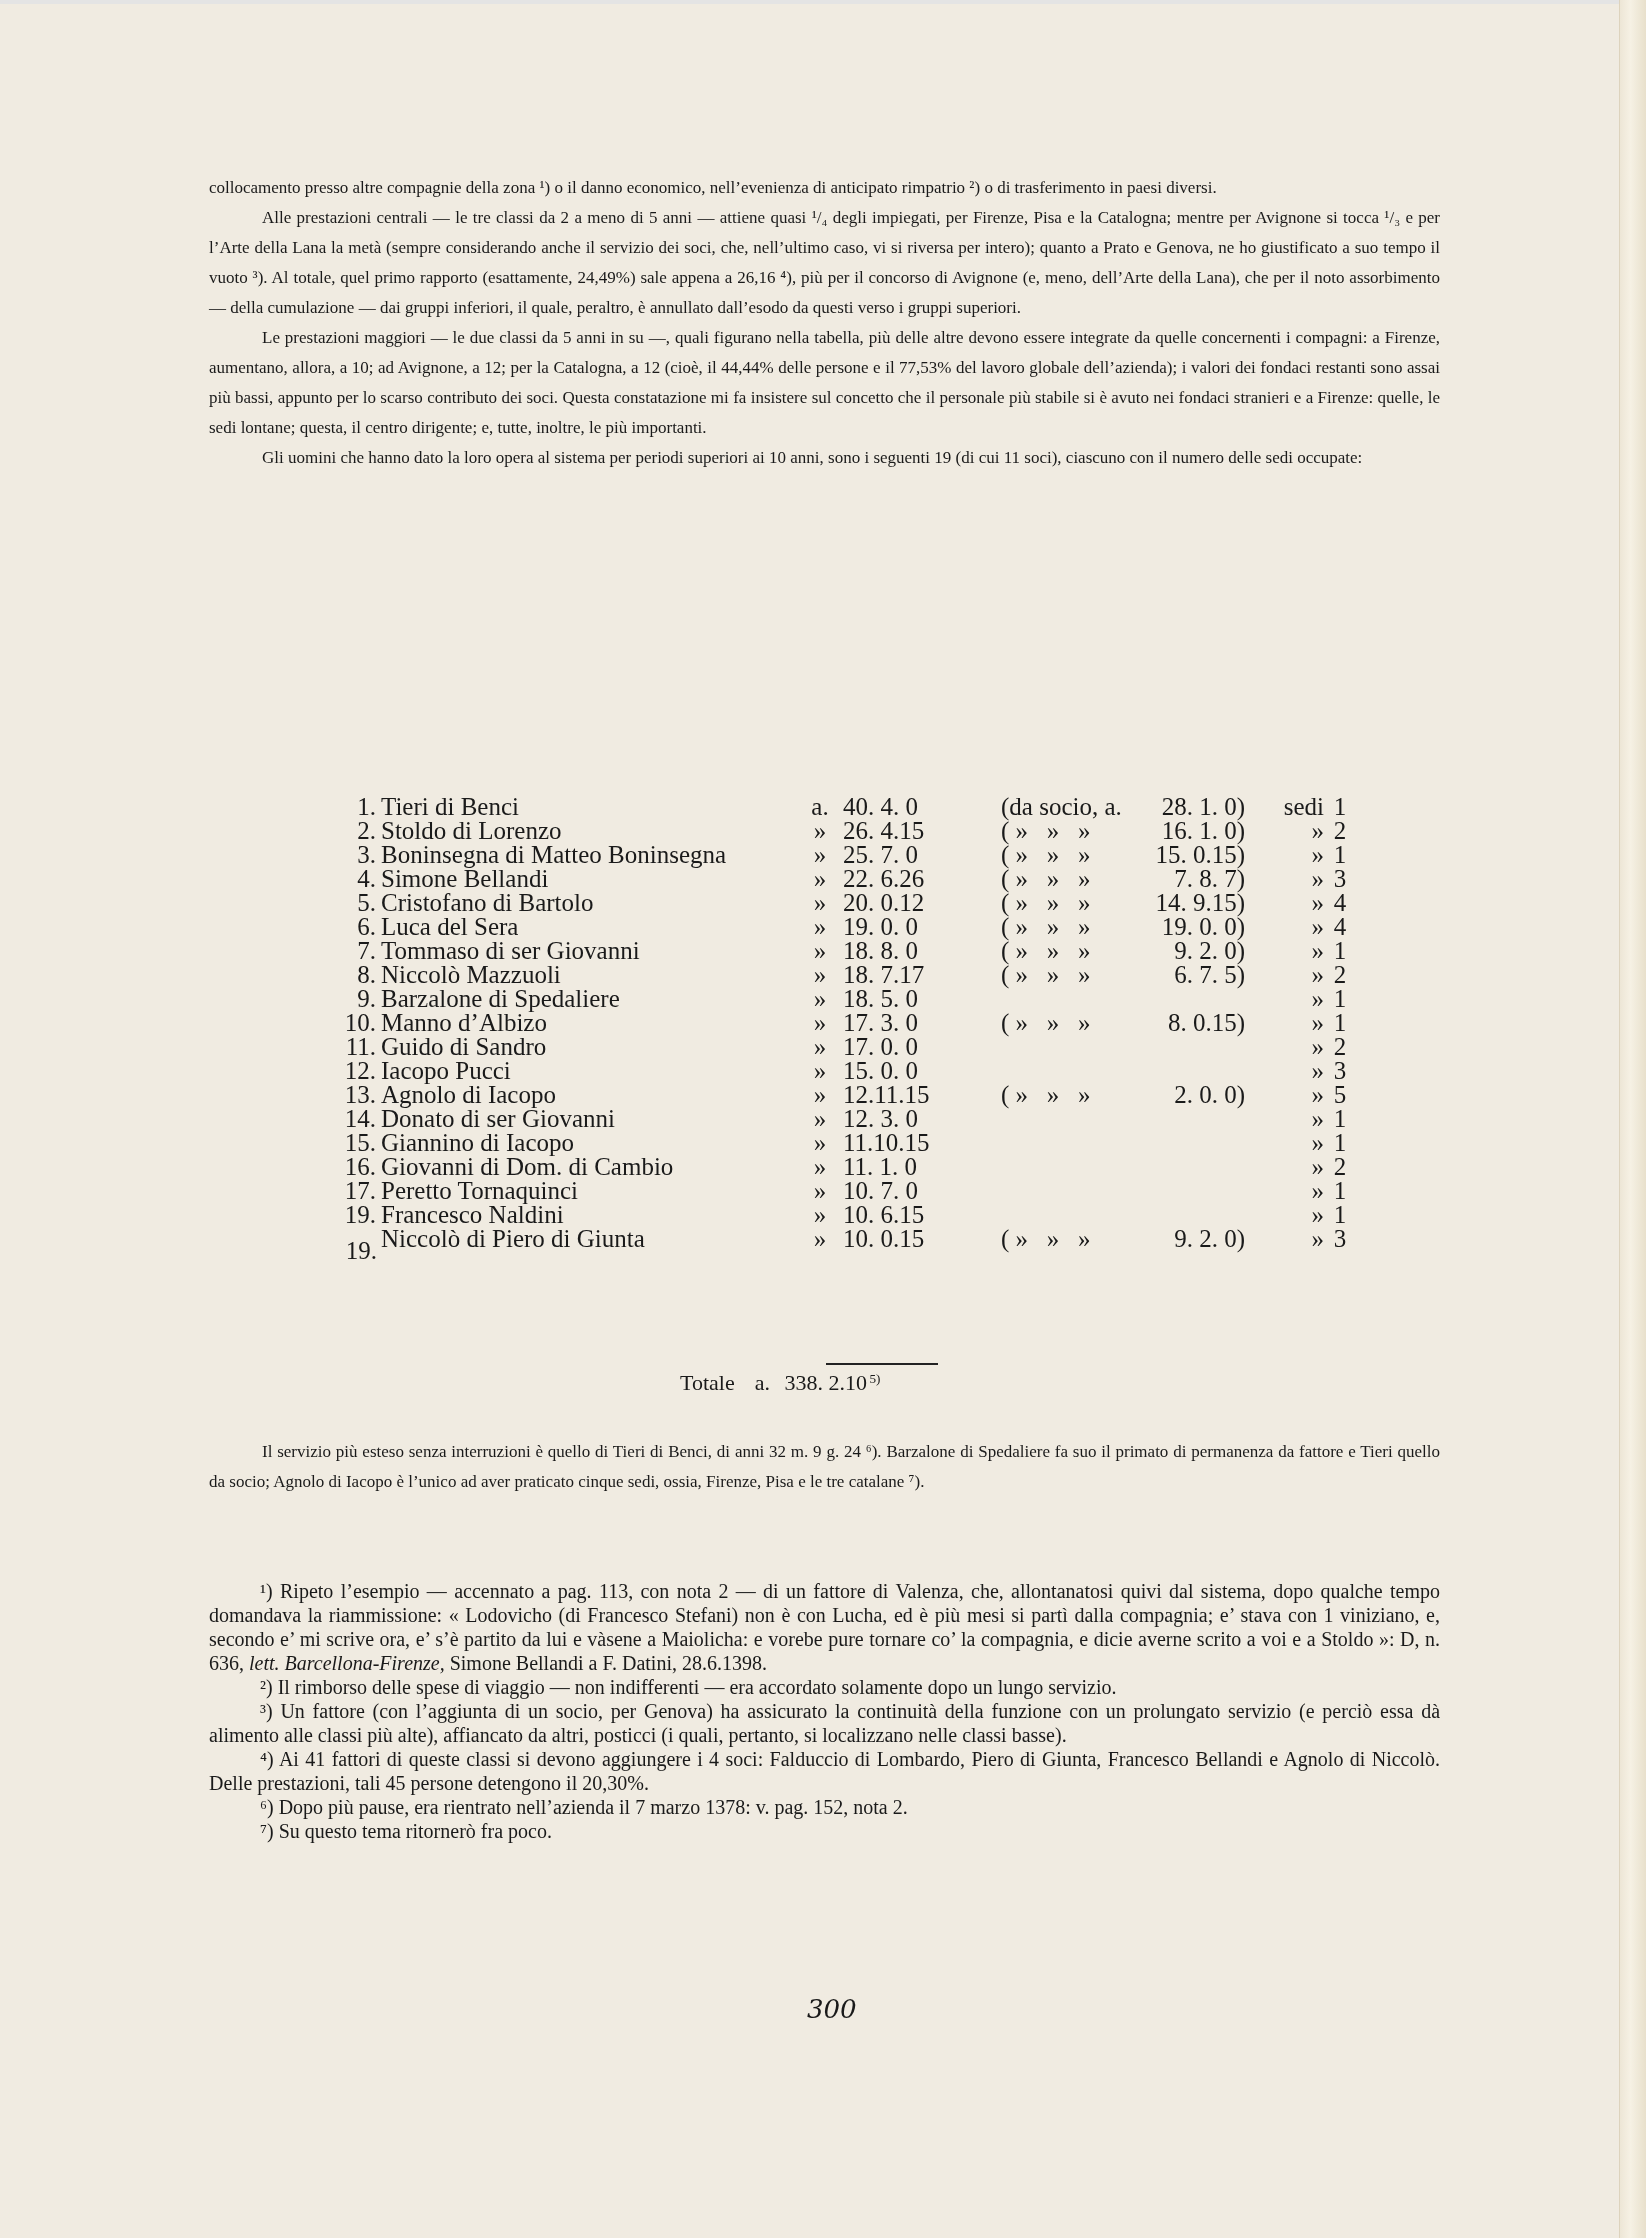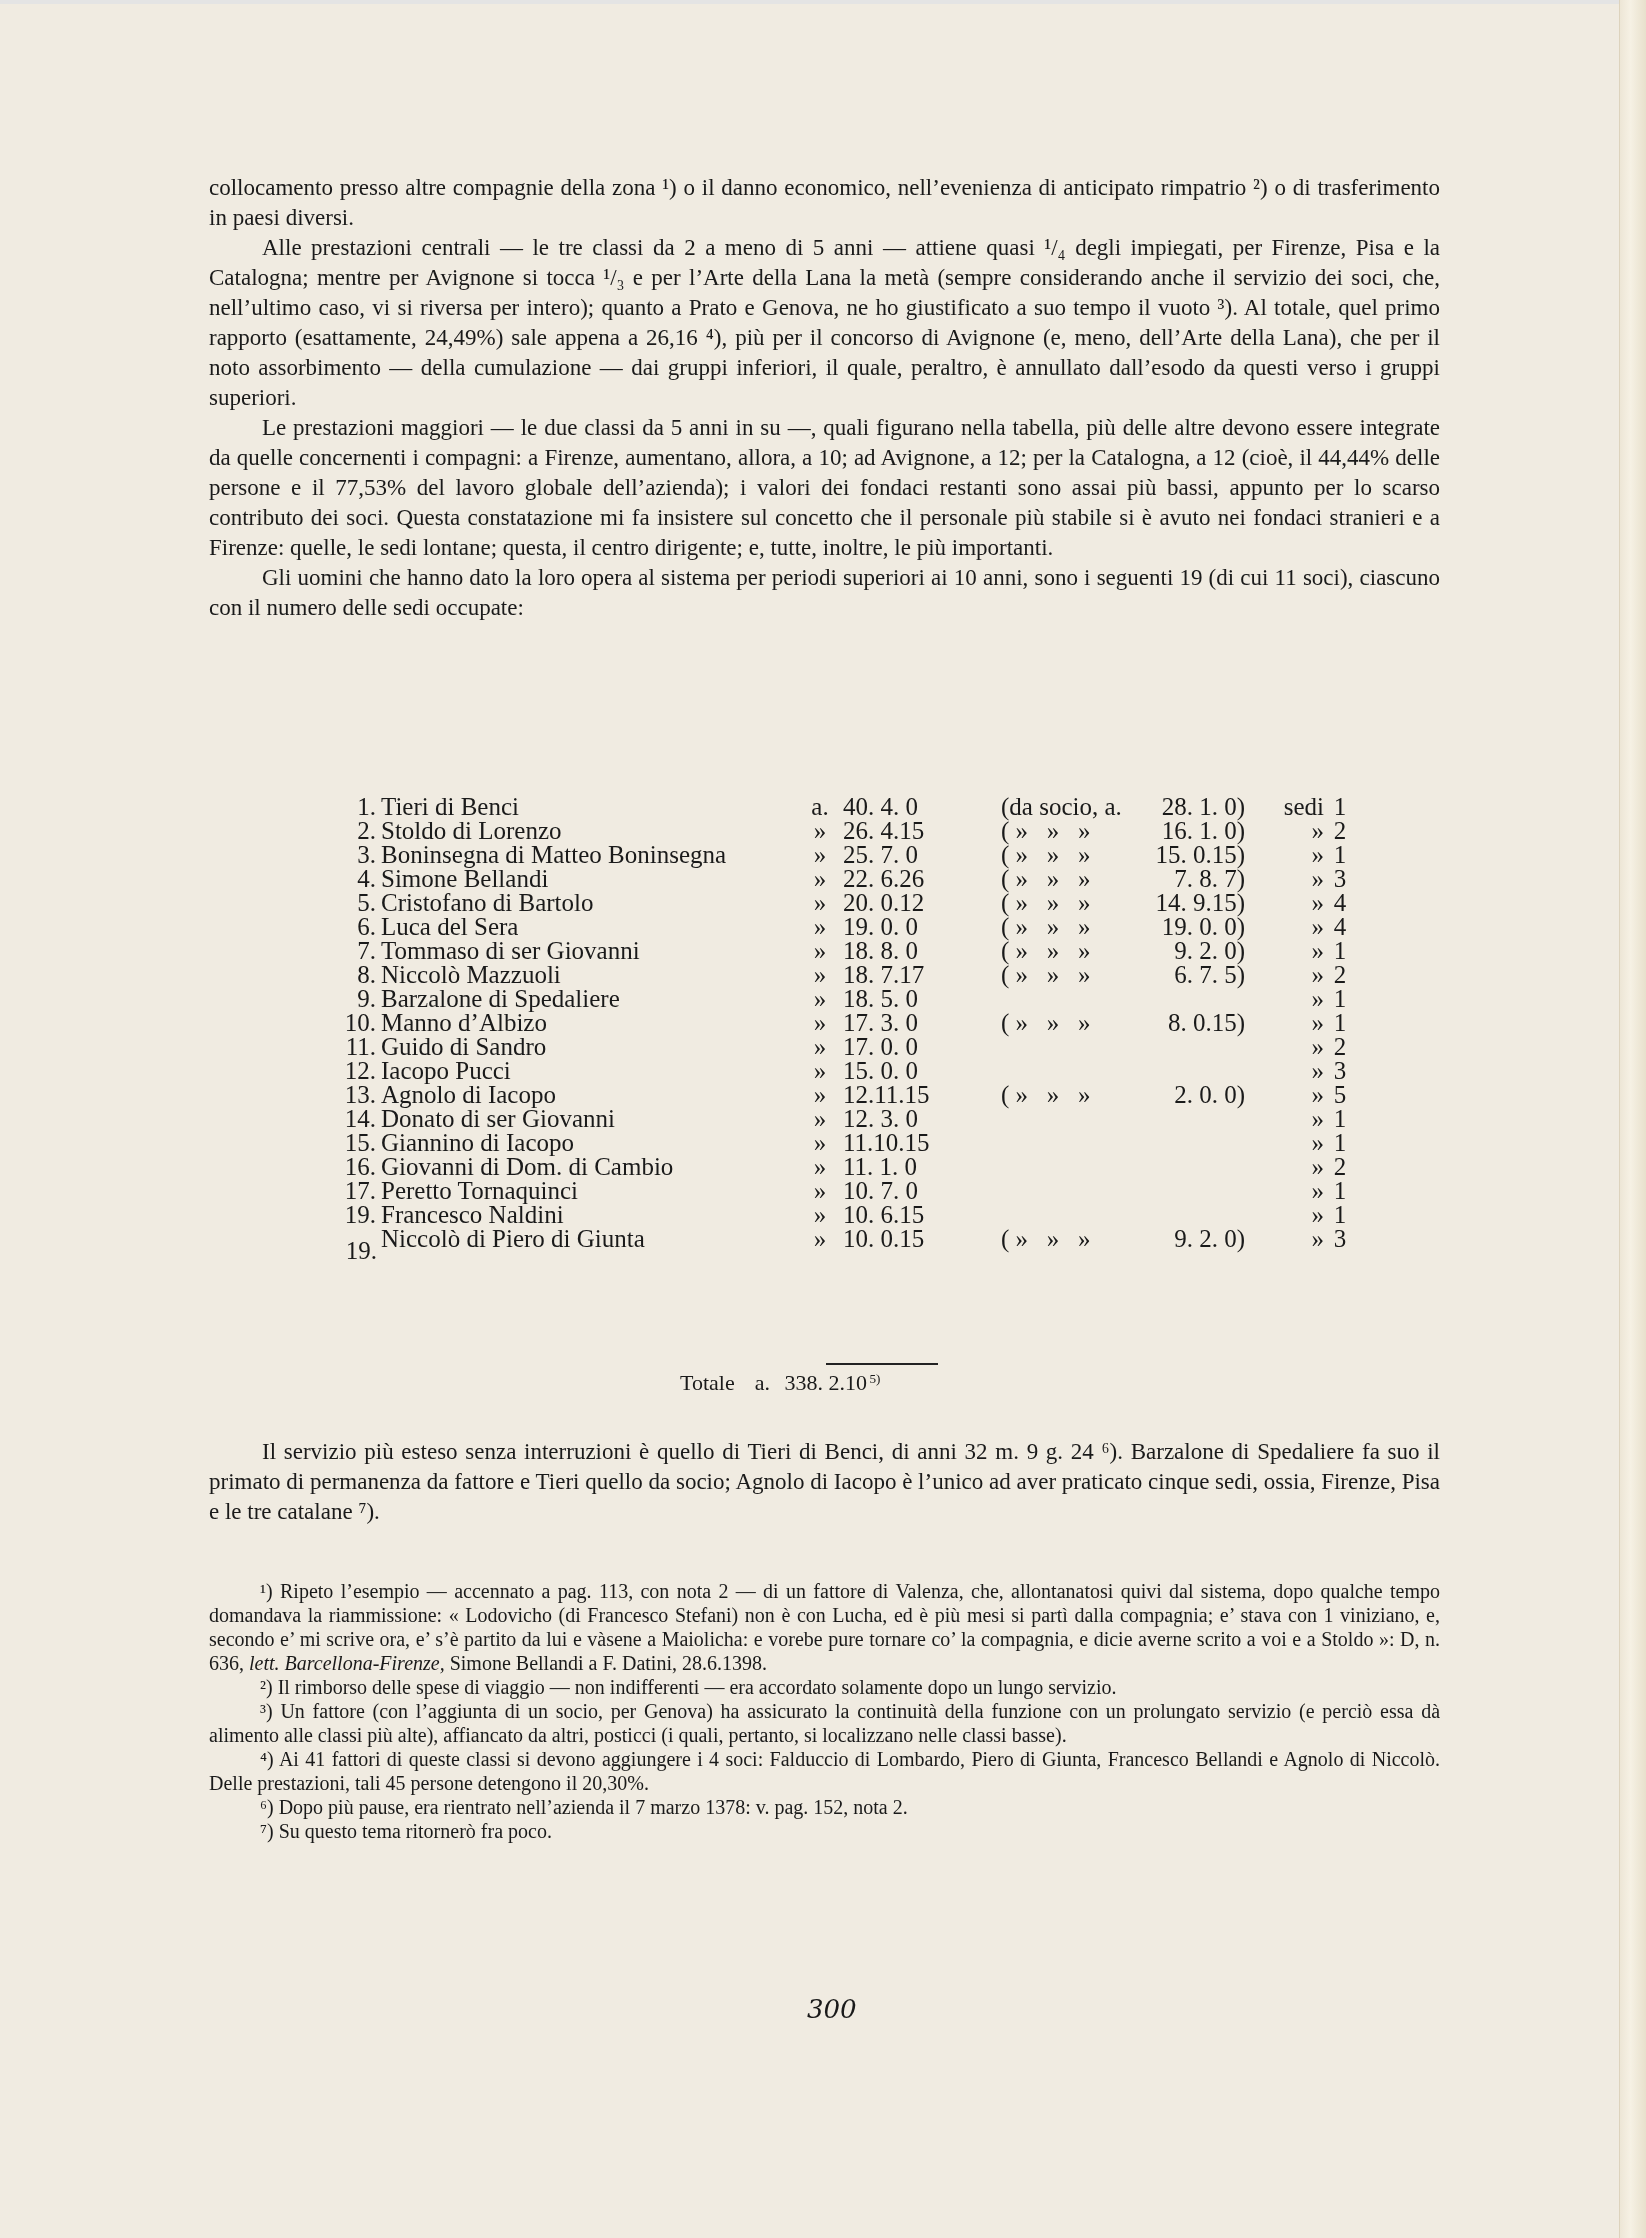--- a/index.html
+++ b/index.html
@@ -14,21 +14,21 @@
   .page-edge {
     position: absolute; top: 0; right: 0; width: 26px; height: 2239px;
     background: linear-gradient(to right, #ede6d6, #f6f1e4 40%, #e8e0cc);
     border-left: 0.7px solid #ddd3bd;
   }
   .page-top {
     position: absolute; top: 0; left: 0; width: 1646px; height: 4px; background: #e4e4e4;
   }
   .text-block {
     position: absolute; left: 209px; width: 1231px;
-    font-size: 23px; line-height: 30px; text-align: justify;
+    font-size: 17px; line-height: 30px; text-align: justify;
   }
   .text-block p { margin: 0; text-indent: 53px; }
   .text-block p.noindent { text-indent: 0; }
   sup { font-size: 0.6em; vertical-align: 0.55em; line-height: 0; }
   #top-text { top: 173px; }
   #mid-text { top: 1437px; }
 
   .table-block {
     position: absolute; left: 323px; top: 793px; width: 1053px;
     font-size: 25px;

